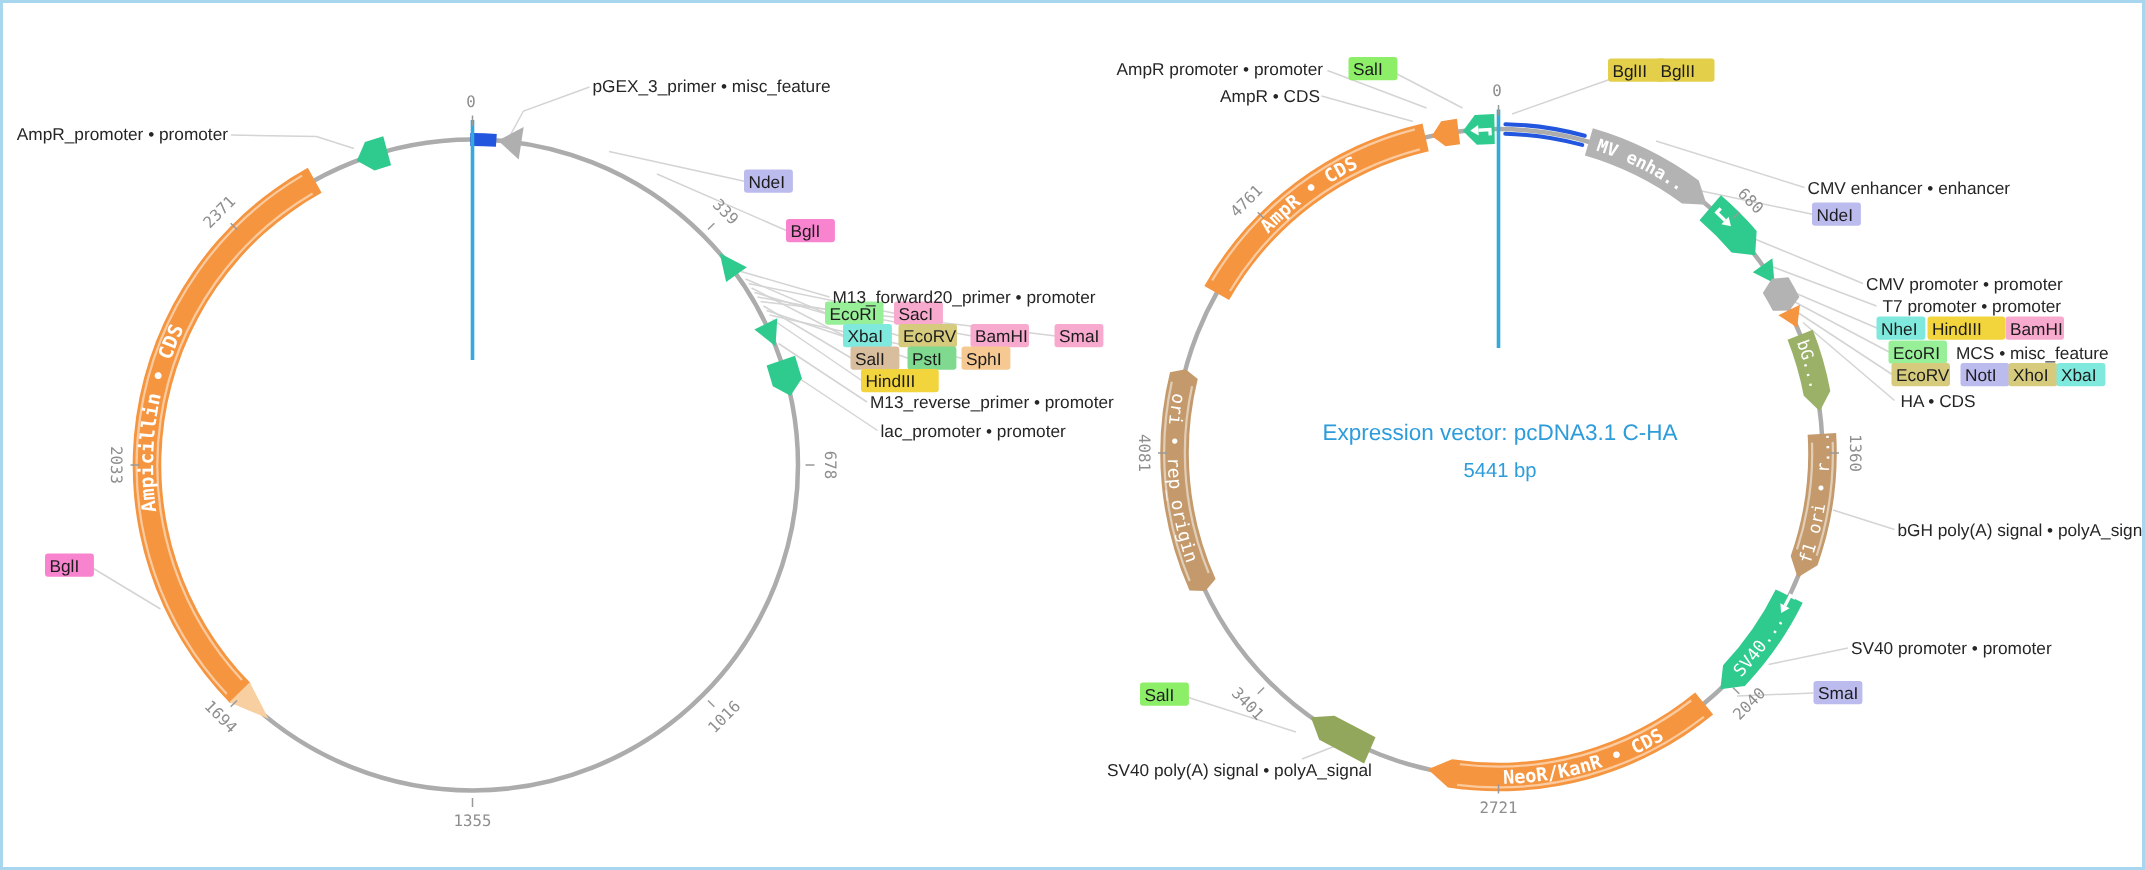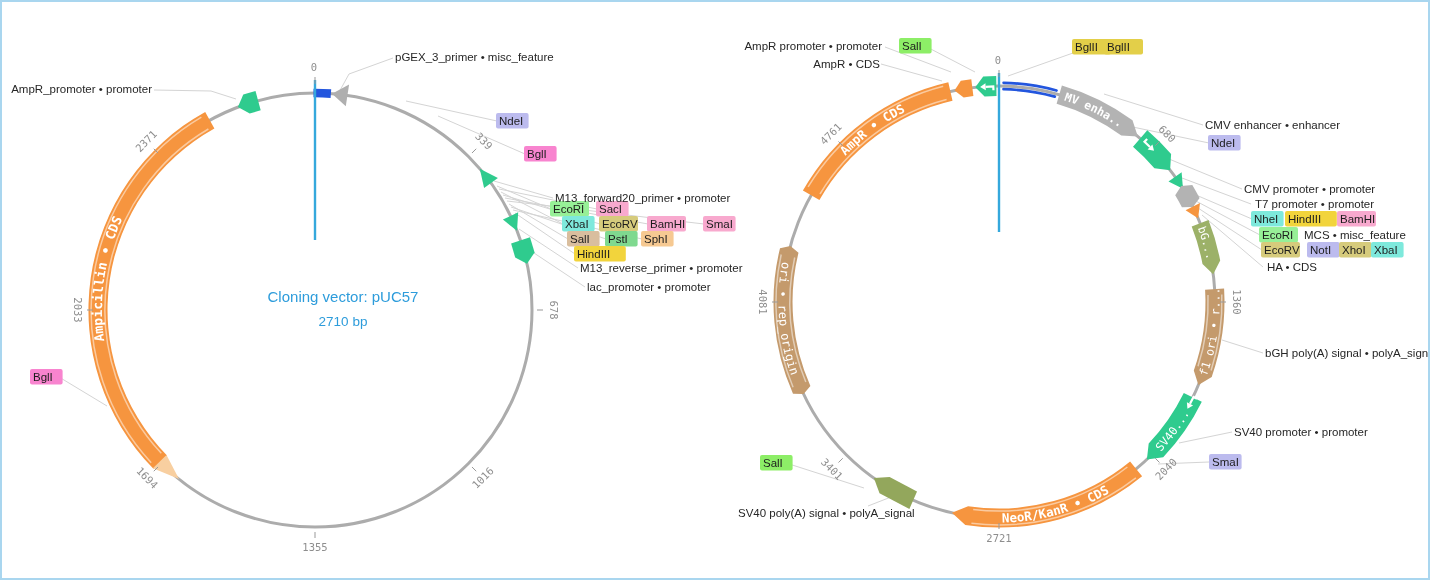--- a/index.html
+++ b/index.html
@@ -271,17 +271,17 @@
         <text x="1242" y="191" text-anchor="start" font-size="11.5" fill="#262626" font-family="&quot;Liberation Sans&quot;, sans-serif">CMV promoter • promoter</text>
         <text x="1253" y="206" text-anchor="start" font-size="11.5" fill="#262626" font-family="&quot;Liberation Sans&quot;, sans-serif">T7 promoter • promoter</text>
         <text x="1302" y="237" text-anchor="start" font-size="11.5" fill="#262626" font-family="&quot;Liberation Sans&quot;, sans-serif">MCS • misc_feature</text>
         <text x="1265" y="269" text-anchor="start" font-size="11.5" fill="#262626" font-family="&quot;Liberation Sans&quot;, sans-serif">HA • CDS</text>
         <text x="1263" y="355" text-anchor="start" font-size="11.5" fill="#262626" font-family="&quot;Liberation Sans&quot;, sans-serif">bGH poly(A) signal • polyA_signal</text>
         <text x="1232" y="434" text-anchor="start" font-size="11.5" fill="#262626" font-family="&quot;Liberation Sans&quot;, sans-serif">SV40 promoter • promoter</text>
         <text x="736" y="515" text-anchor="start" font-size="11.5" fill="#262626" font-family="&quot;Liberation Sans&quot;, sans-serif">SV40 poly(A) signal • polyA_signal</text>
       </g>
     </svg>
 
-  <div class="title-block" style="left: 191px; top: 286px; width: 300px; color: rgb(45, 156, 219);">
-    <div class="t1">Cloning vector: pUC57</div>
-    <div class="t2">2710 bp</div>
+  <div class="title-block" style="left: 848px; top: 278px; width: 300px; color: rgb(45, 156, 219);">
+    <div class="t1">Expression vector: pcDNA3.1 C-HA</div>
+    <div class="t2">5441 bp</div>
   </div>
 </div>
 
 </body></html>

